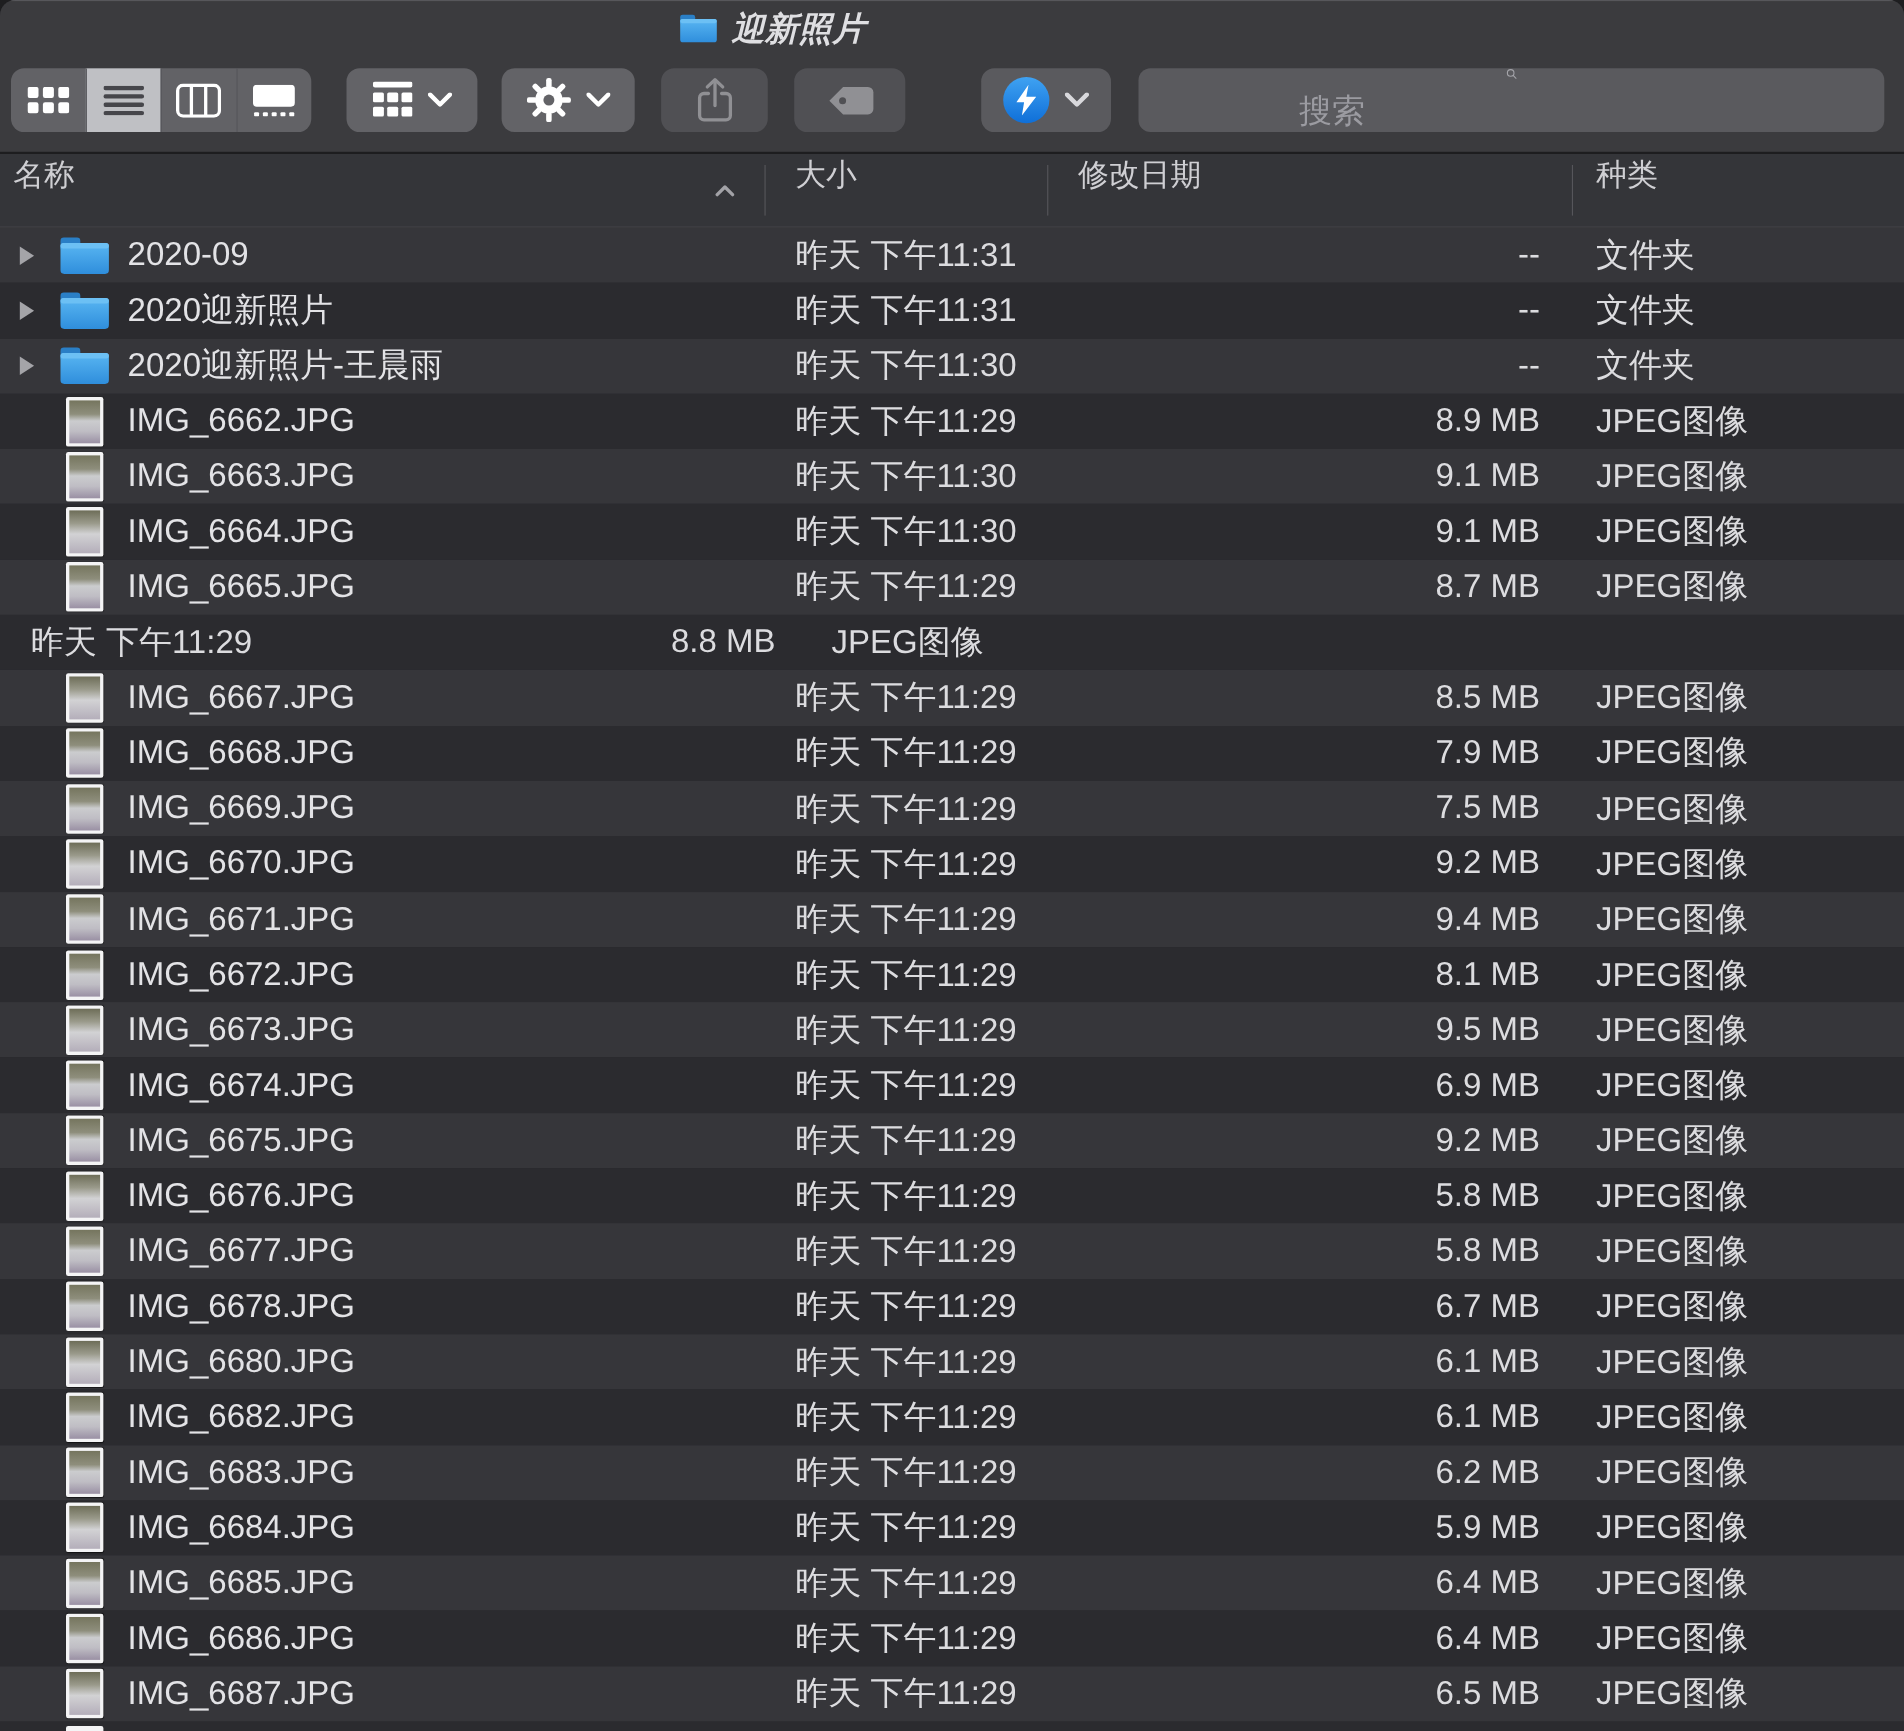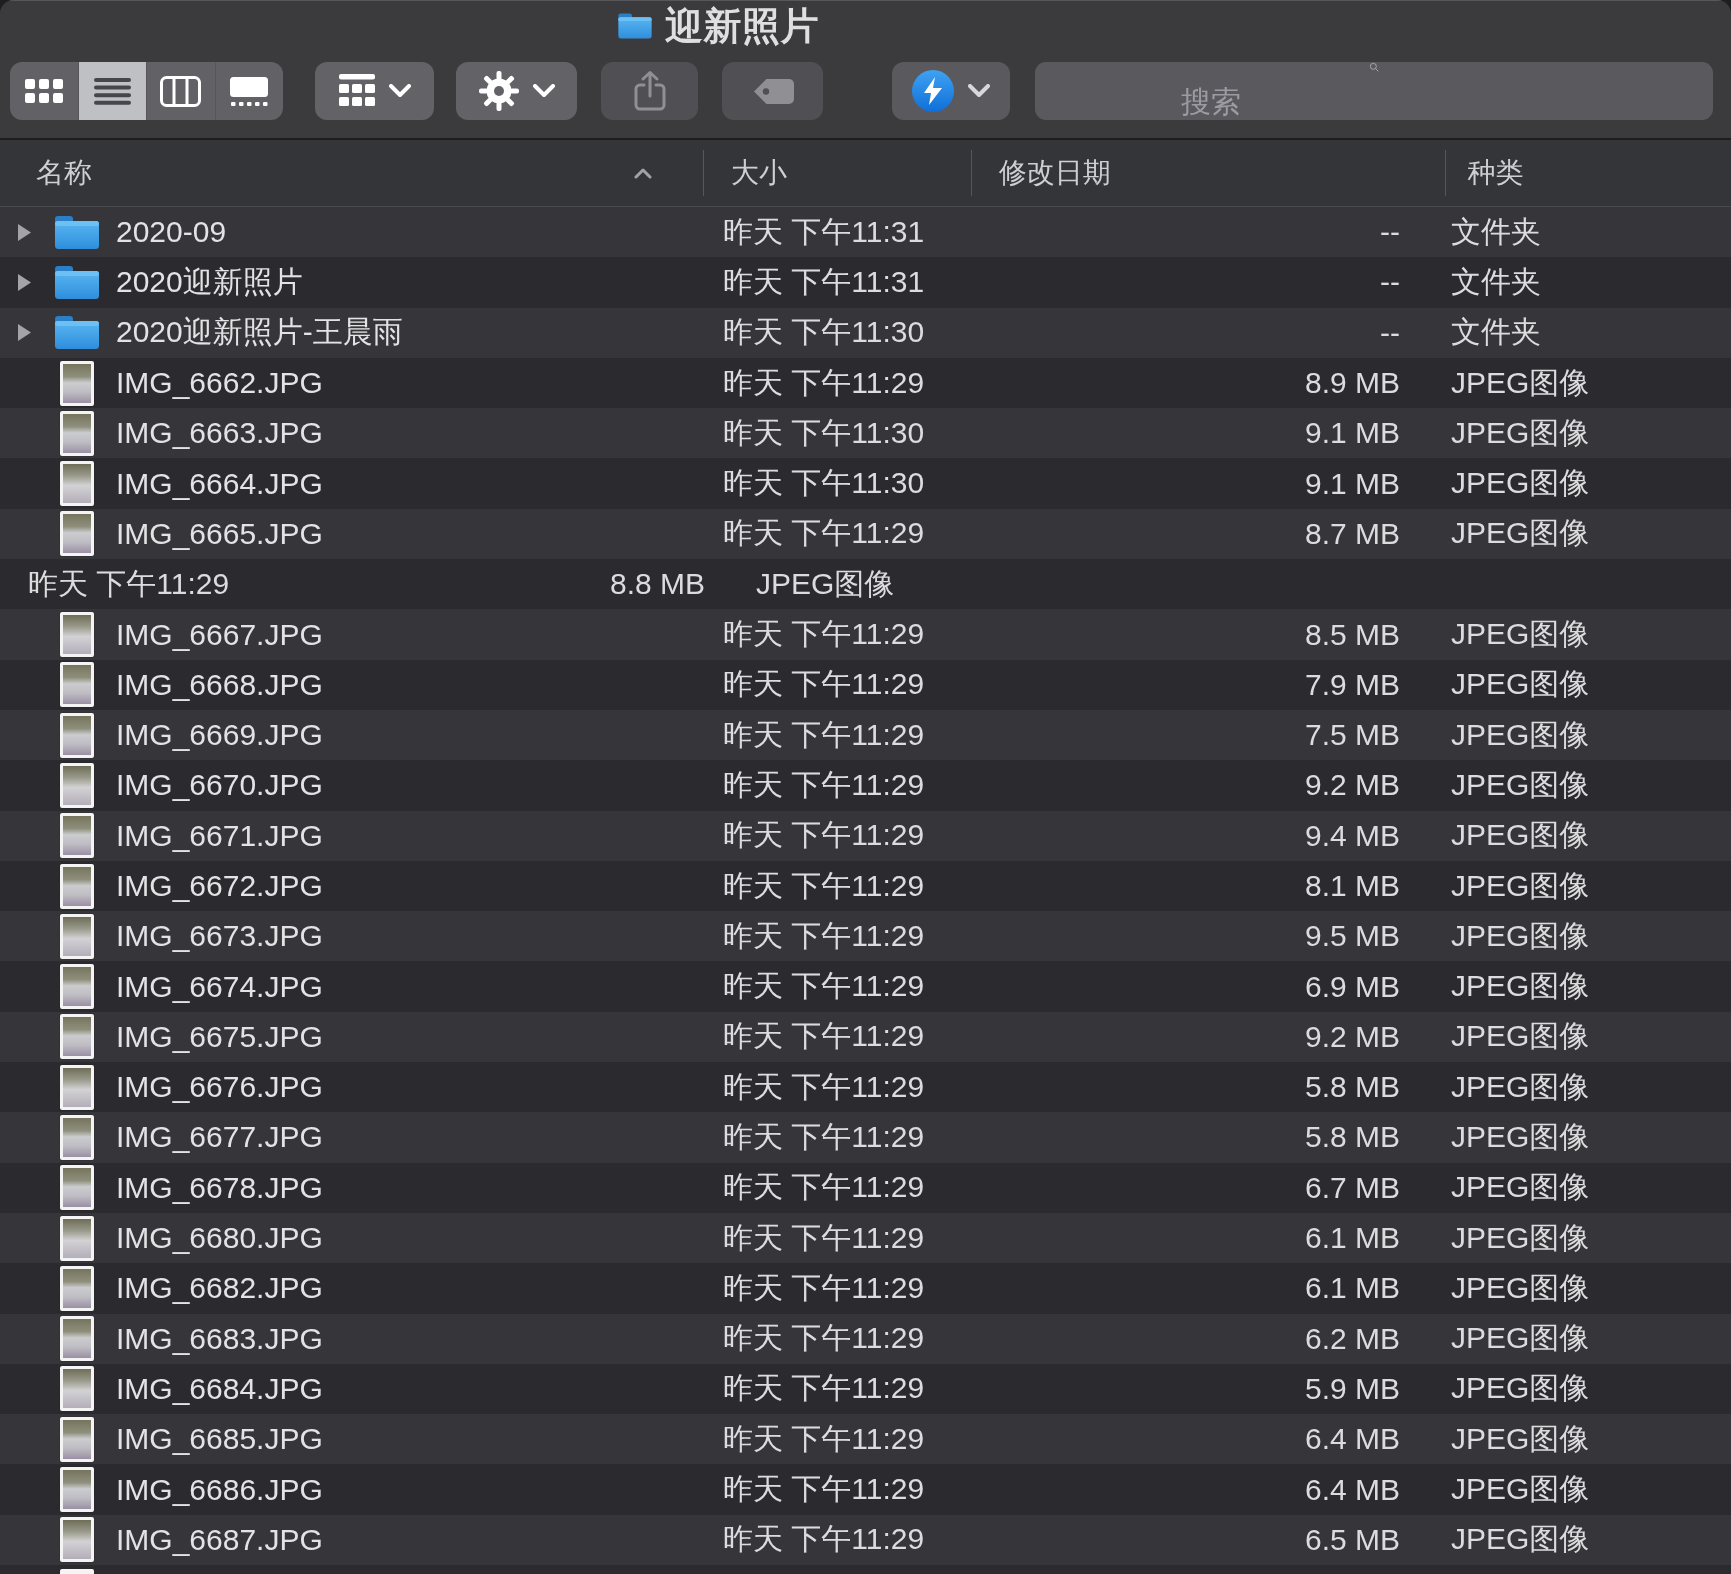--- a/index.html
+++ b/index.html
@@ -9,21 +9,21 @@
   .window{position:relative;width:1731px;height:1574px;background:#2b2b2f;
           border-radius:14px 14px 0 0;overflow:hidden;}
 
   
   .chrome{position:relative;height:138px;background:#3b3b3e;
           border-bottom:2px solid #1d1d1f;}
   .chrome::before{content:"";position:absolute;left:0;top:0;right:0;height:1px;
           background:#5f5f63;opacity:.8;}
   .titlebar-title{position:absolute;left:617px;top:0;height:52px;
           display:flex;align-items:center;gap:12px;}
-  .titlebar-title .t-text{color:#dfdfe2;font-size:38px;font-weight:700;letter-spacing:.5px;}
+  .titlebar-title .t-text{color:#dfdfe2;font-size:30px;font-weight:700;letter-spacing:.5px;font-style:italic;}
 
   .tb-btn{position:absolute;top:62px;height:58px;border-radius:12px;background:#636367;
           display:flex;align-items:center;justify-content:center;gap:14px;}
   .tb-btn.disabled{background:#505054;}
 
   
   .seg-group{position:absolute;left:10px;top:62px;width:273px;height:58px;
           border-radius:12px;background:#626266;display:flex;overflow:hidden;}
   .seg{flex:1 1 0;display:flex;align-items:center;justify-content:center;}
   .seg + .seg{border-left:1px solid #55555a;}
@@ -41,21 +41,21 @@
   .searchbox{position:absolute;left:1035px;top:62px;width:678px;height:58px;
           border-radius:11px;background:#5a5a5e;display:flex;align-items:center;
           padding:0 16px;box-sizing:border-box;gap:12px;flex-direction:column;}
   .searchbox input{flex:1;background:transparent;border:none;outline:none;
           font-family:inherit;font-size:30px;color:#e8e8ea;min-width:0;}
   .searchbox input::placeholder{color:#9b9ba1;opacity:1;}
 
   
   .header{display:flex;height:66px;background:#343539;border-bottom:1px solid #4a4a4e;
           color:#cfcfd3;font-size:28px;}
-  .hcell{display:flex;align-items:center;box-sizing:border-box;position:relative;margin-left:24px;}
+  .hcell{display:flex;box-sizing:border-box;position:relative;}
   .h-name{width:695px;padding-left:12px;}
   .h-date{width:477px;padding-left:28px;}
   .h-size{width:257px;padding-left:28px;}
   .h-kind{width:302px;padding-left:22px;}
   .h-date::before,.h-size::before,.h-kind::before{content:"";position:absolute;
           left:0;top:10px;height:46px;width:1px;background:#56565b;}
   .sort-ind{position:absolute;right:27px;top:50%;transform:translateY(-50%);line-height:0;}
 
   
   .list{height:1368px;overflow:hidden;background:#2b2b2f;}

